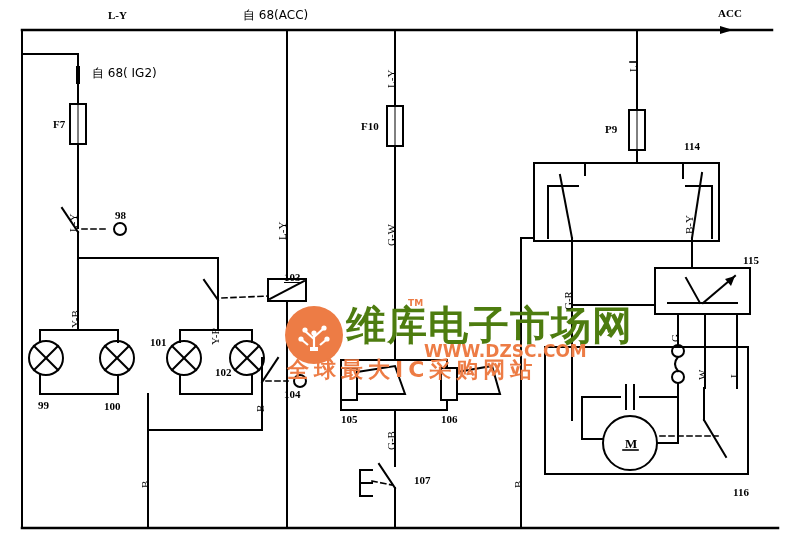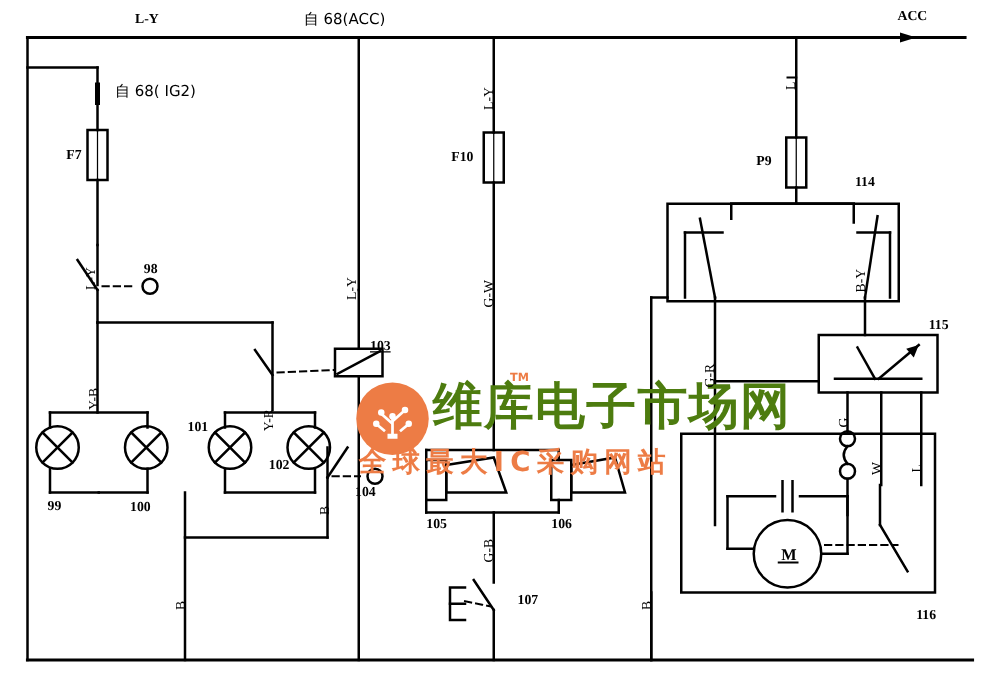--- a/index.html
+++ b/index.html
@@ -280,20 +280,21 @@
           <circle cx="30" cy="13" r="2.6"></circle>
           <circle cx="7" cy="24" r="2.6"></circle>
           <circle cx="33" cy="24" r="2.6"></circle>
           <circle cx="20" cy="18" r="2.6"></circle>
           <rect x="16" y="32" width="8" height="4"></rect>
         </g>
       </svg>
     </div>
     <div class="wm-cn">维库电子市场网</div>
     <div class="wm-tm">TM</div>
+    <div class="wm-url">WWW.DZSC.COM</div>
     <div class="wm-sub">全球最大IC采购网站</div>
   </div>
 
   <div class="lbl bold" style="left:108px; top:10px;">L-Y</div>
   <div class="lbl cn" style="left:243px; top:9px; font-size:12px;">自 68(ACC)</div>
   <div class="lbl bold" style="left:718px; top:8px;font-family:Liberation Serif, serif;">ACC</div>
   <div class="lbl cn" style="left:92px; top:67px; font-size:12px;">自 68( IG2)</div>
 
   <div class="lbl bold" style="left:53px; top:119px;">F7</div>
   <div class="lbl bold" style="left:361px; top:121px;">F10</div>
@@ -314,21 +315,21 @@
   <div class="lbl vert" style="left:670px; top:342px;">G</div>
   <div class="lbl vert" style="left:697px; top:380px;">W</div>
   <div class="lbl vert" style="left:729px; top:378px;">L</div>
   <div class="lbl vert" style="left:513px; top:488px;">B</div>
 
   <div class="lbl bold" style="left:115px; top:210px;">98</div>
   <div class="lbl bold" style="left:38px; top:400px;">99</div>
   <div class="lbl bold" style="left:104px; top:401px;">100</div>
   <div class="lbl bold" style="left:150px; top:337px;">101</div>
   <div class="lbl bold" style="left:215px; top:323px;margin-top:44px;">102</div>
-  <div class="lbl bold" style="left:296px; top:272px;text-decoration:underline;">103</div>
+  <div class="lbl bold" style="left:284px; top:272px;text-decoration:underline;">103</div>
   <div class="lbl bold" style="left:284px; top:389px;">104</div>
   <div class="lbl bold" style="left:341px; top:414px;">105</div>
   <div class="lbl bold" style="left:441px; top:414px;">106</div>
   <div class="lbl bold" style="left:414px; top:475px;">107</div>
   <div class="lbl bold" style="left:684px; top:141px;">114</div>
   <div class="lbl bold" style="left:743px; top:255px;">115</div>
   <div class="lbl bold" style="left:733px; top:487px;">116</div>
 
   <div class="lbl bold" style="left:625px; top:437px; font-size:13px;">M</div>
 

